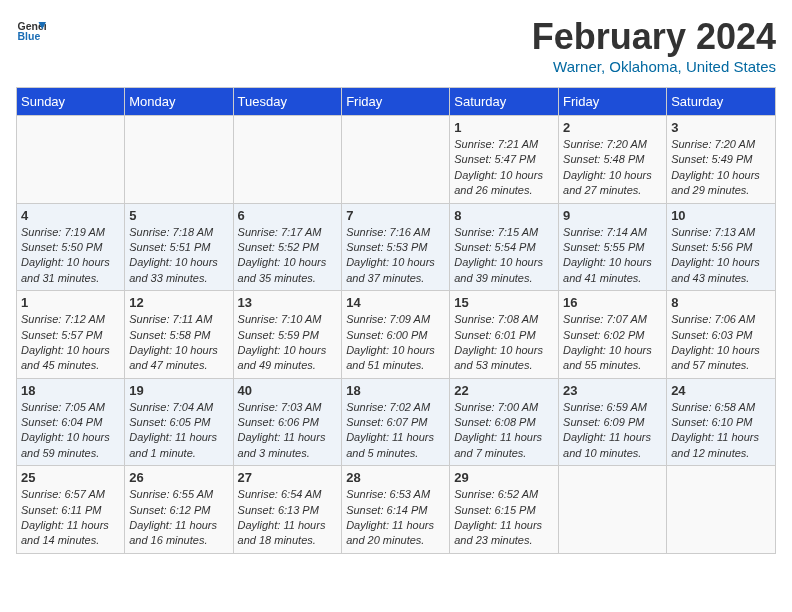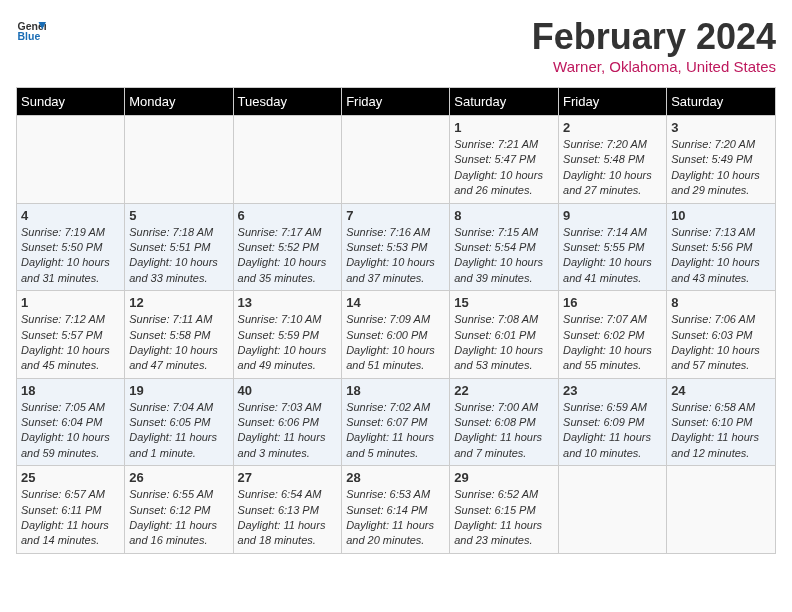--- a/index.html
+++ b/index.html
@@ -28,29 +28,29 @@
     .title-area {
       text-align: right;
     }
     .main-title {
       font-size: 36px;
       font-weight: bold;
       color: #333;
     }
     .subtitle {
       font-size: 15px;
-      color: #be185d;
+      color: #0369a1;
     }
     table {
       width: 100%;
       border-collapse: collapse;
       font-size: 11px;
     }
     thead tr th {
-      background-color: #000000;
+      background-color: #1d4ed8;
       color: #fff;
       padding: 6px 4px;
       text-align: left;
       font-size: 13px;
       font-weight: normal;
       border: 1px solid #ccc;
     }
     tbody tr td {
       border: 1px solid #ccc;
       vertical-align: top;

